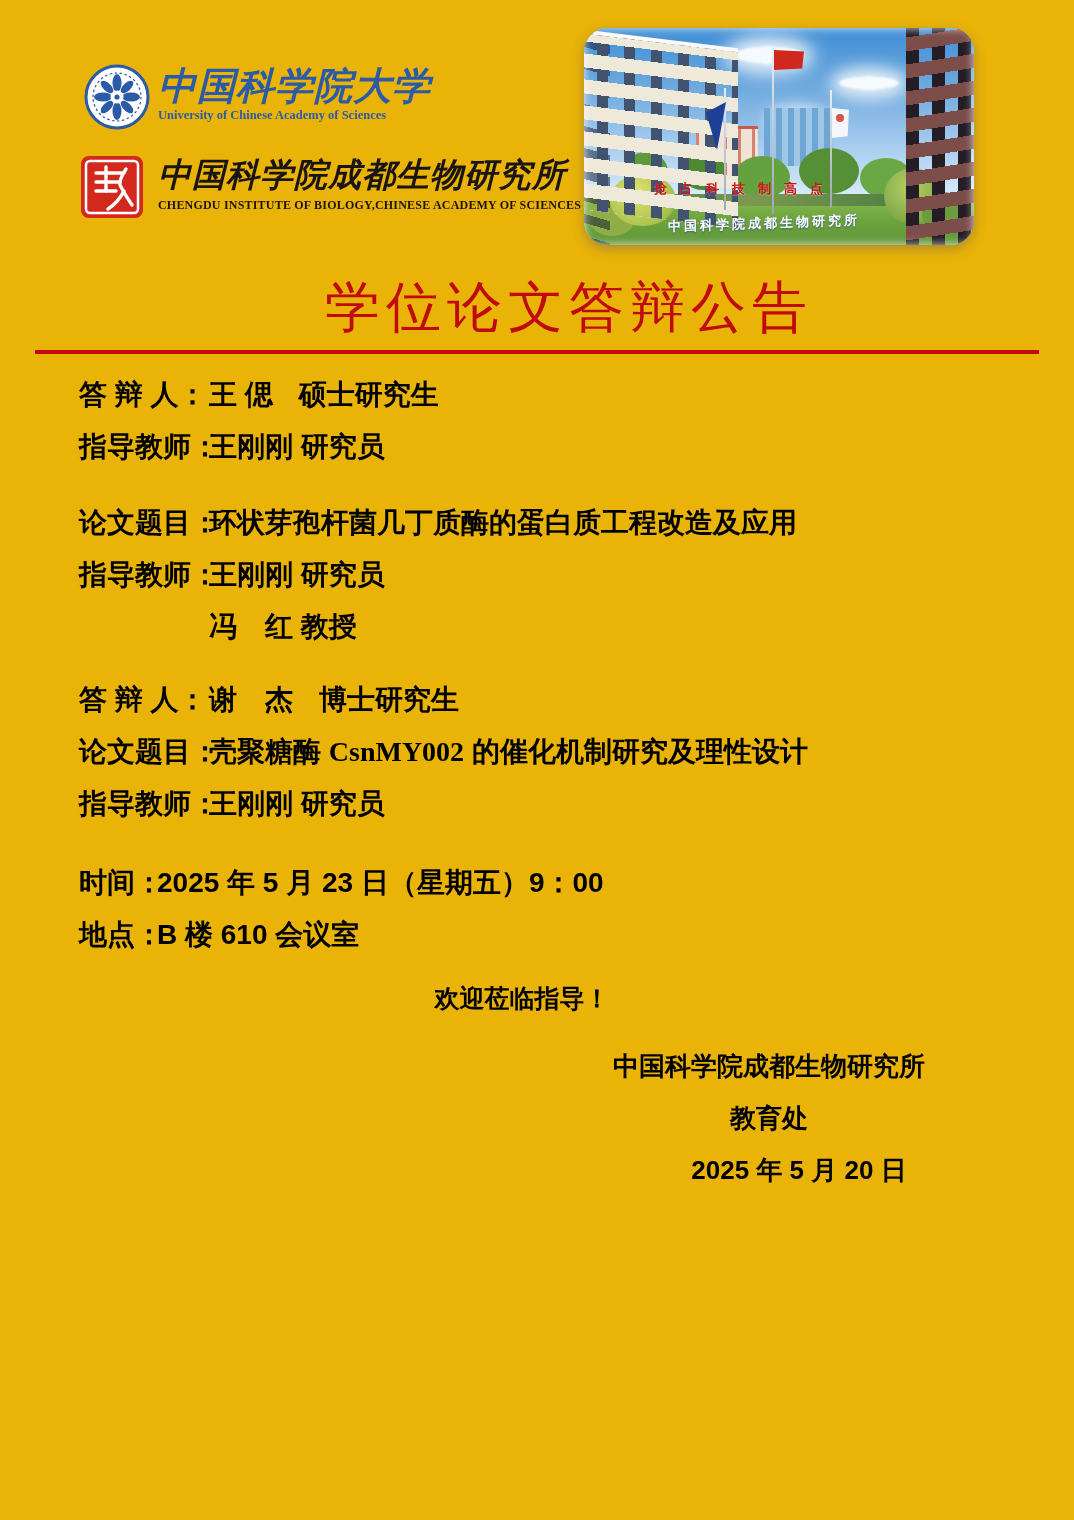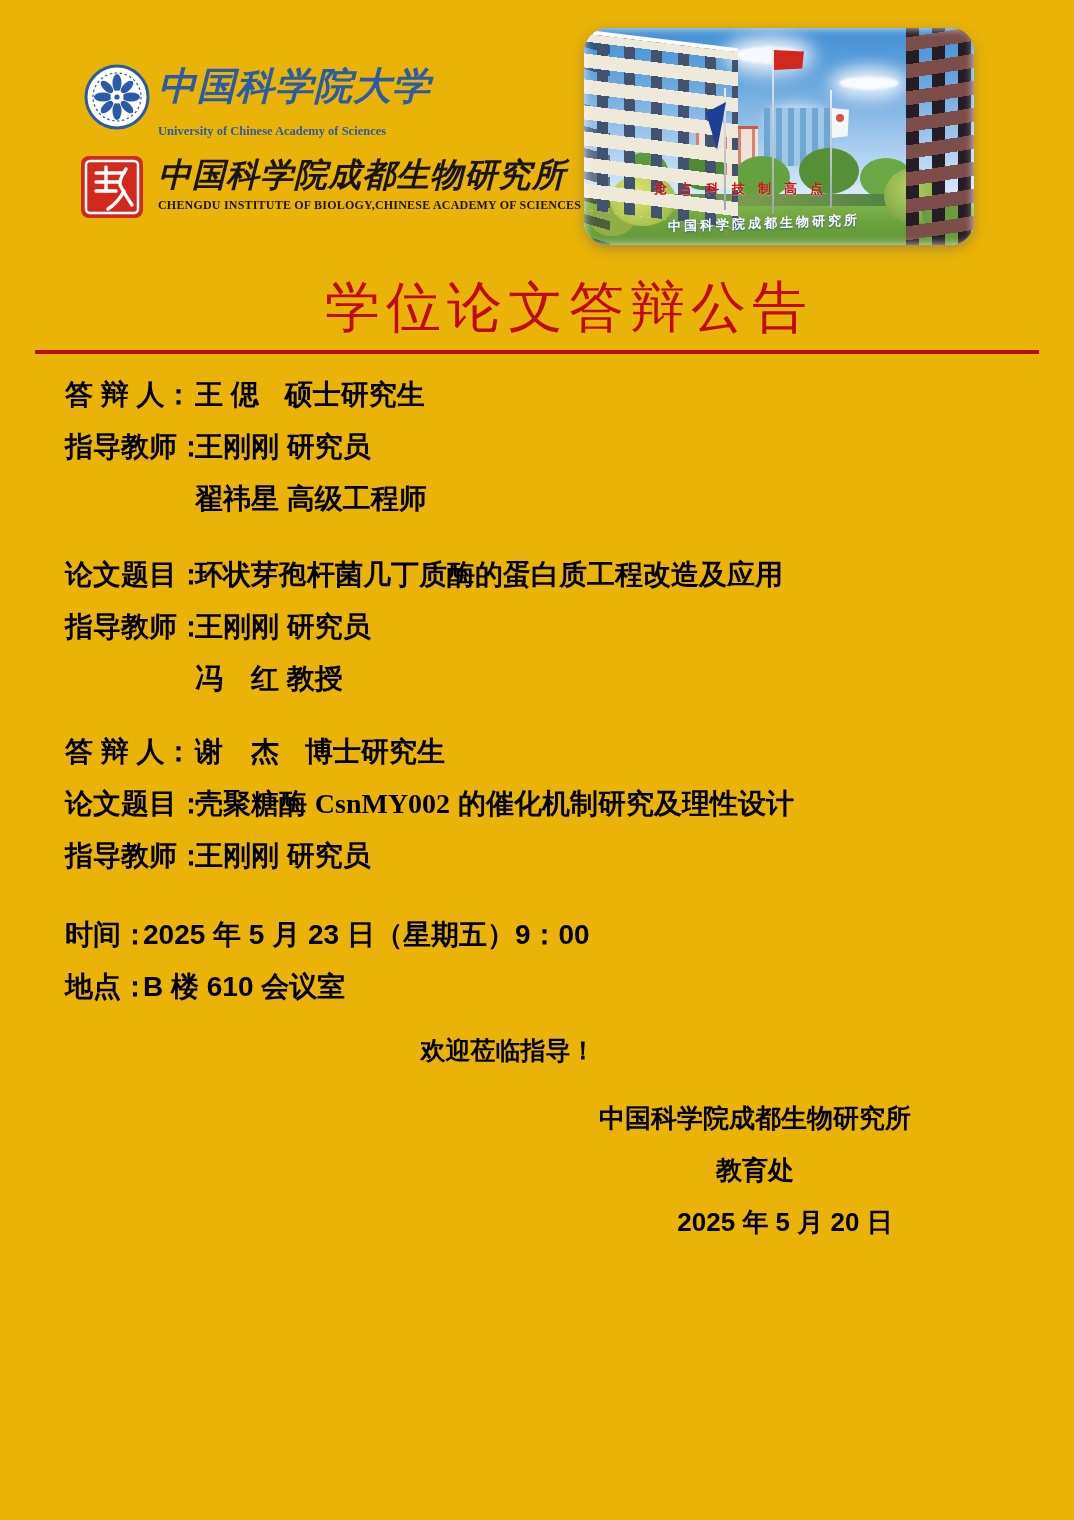--- a/index.html
+++ b/index.html
@@ -6,21 +6,21 @@
   .page{position:relative;width:1074px;height:1520px;background:#eab308;overflow:hidden;
         font-family:"Liberation Sans",sans-serif;color:#000;}
 
   
   .ucas-logo{position:absolute;top:64px;left:84px;display:flex;align-items:flex-start;}
   .ucas-emblem{width:66px;height:66px;flex:0 0 auto;}
   .ucas-text{margin-left:8px;}
   .ucas-cn{font-family:"Liberation Serif",serif;font-weight:bold;font-style:italic;
            font-size:38px;line-height:44px;color:#2b5aa7;letter-spacing:1px;}
   .ucas-en{font-family:"Liberation Serif",serif;font-weight:bold;font-size:12.5px;
-           color:#2b5aa7;margin-top:16px;}
+           color:#2b5aa7;margin-top:0;}
 
   .cib-logo{position:absolute;top:155px;left:80px;display:flex;align-items:flex-start;}
   .cib-seal{width:64px;height:64px;flex:0 0 auto;}
   .cib-text{margin-left:14px;}
   .cib-cn{font-family:"Liberation Serif",serif;font-weight:bold;font-style:italic;
           font-size:33px;line-height:40px;color:#1a1513;letter-spacing:1px;}
   .cib-en{font-family:"Liberation Serif",serif;font-weight:bold;font-size:12px;
           color:#1a1513;margin-top:3px;letter-spacing:.2px;}
 
   
@@ -90,21 +90,21 @@
      text-shadow:0 1px 2px rgba(40,80,140,.8);transform:skewY(-2deg);}
   .photo-gloss{inset:0;border-radius:12px;box-shadow:inset 0 0 10px rgba(255,255,255,.85);pointer-events:none;}
 
   
   .doc-title{position:absolute;top:268px;left:0;width:100%;text-align:center;
      font-family:"Liberation Serif",serif;font-weight:normal;font-size:55px;line-height:80px;
      color:#c00b0e;letter-spacing:6px;margin-left:32px;}
   .title-rule{position:absolute;top:350px;left:35px;width:1004px;height:4px;background:#c00b0e;}
 
   
-  .body-content{position:absolute;top:369px;left:65px;width:944px;}
+  .body-content{position:absolute;top:369px;left:79px;width:944px;}
   .row{font-size:28px;font-weight:bold;line-height:52px;white-space:nowrap;}
   .lbl{display:inline-block;width:130px;}
   .lbl-sm{display:inline-block;width:78px;}
   .indent{padding-left:130px;}
   .degree{margin-left:26px;}
   .entry-1{margin-bottom:24px;}
   .entry-2{margin-bottom:21px;}
   .entry-3{margin-bottom:27px;}
   .schedule{margin-bottom:11px;}
   .latin-serif{font-family:"Liberation Serif",serif;margin-top:36px;}
@@ -204,23 +204,20 @@
 
   <div class="body-content">
 
     <div class="entry entry-1">
       <div class="row">
         <span class="lbl">答 辩 人：</span><span>王 偲</span><span class="degree">硕士研究生</span>
       </div>
       <div class="row">
         <span class="lbl">指导教师：</span><span>王刚刚 研究员</span>
       </div>
-      <div class="row indent">
-        <span>翟祎星 高级工程师</span>
-      </div>
     </div>
 
     <div class="entry entry-2">
       <div class="row">
         <span class="lbl">论文题目：</span><span>环状芽孢杆菌几丁质酶的蛋白质工程改造及应用</span>
       </div>
       <div class="row">
         <span class="lbl">指导教师：</span><span>王刚刚 研究员</span>
       </div>
       <div class="row indent">

